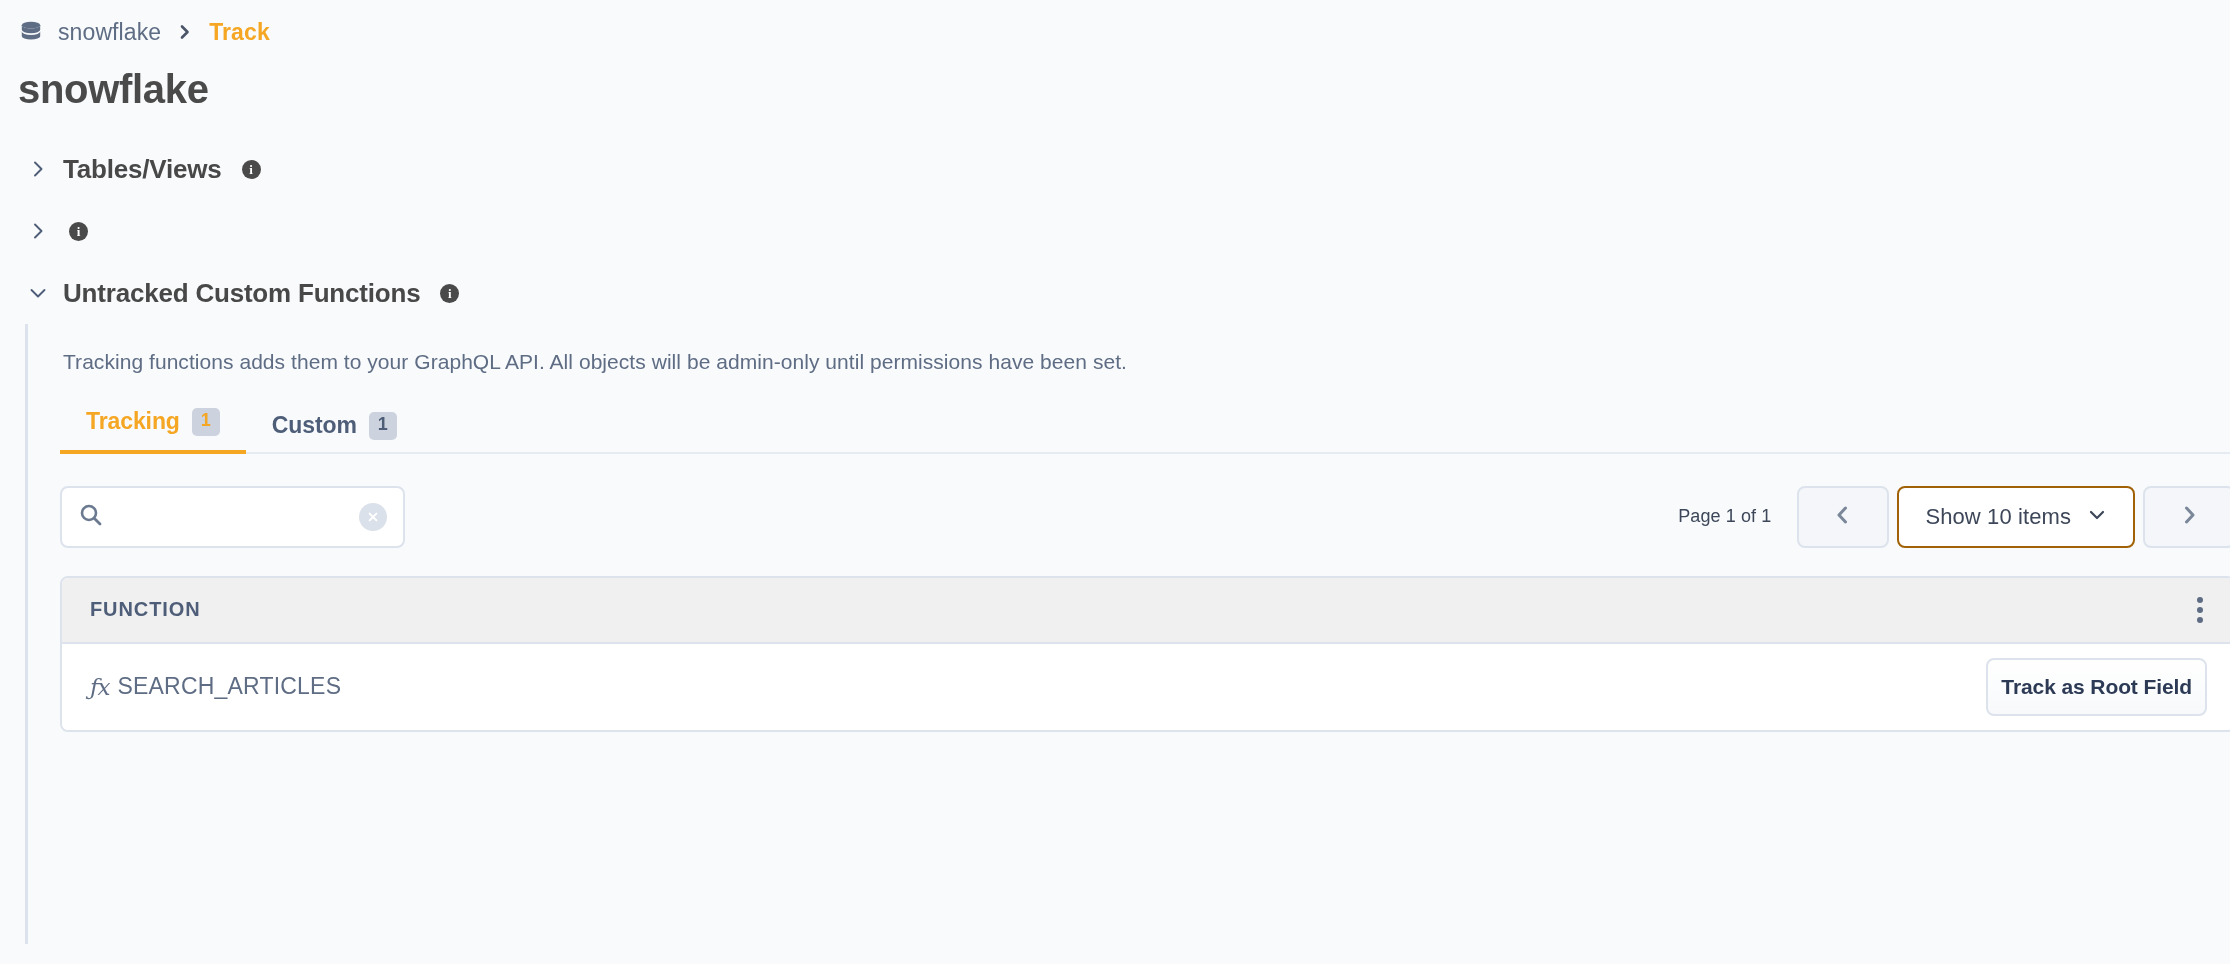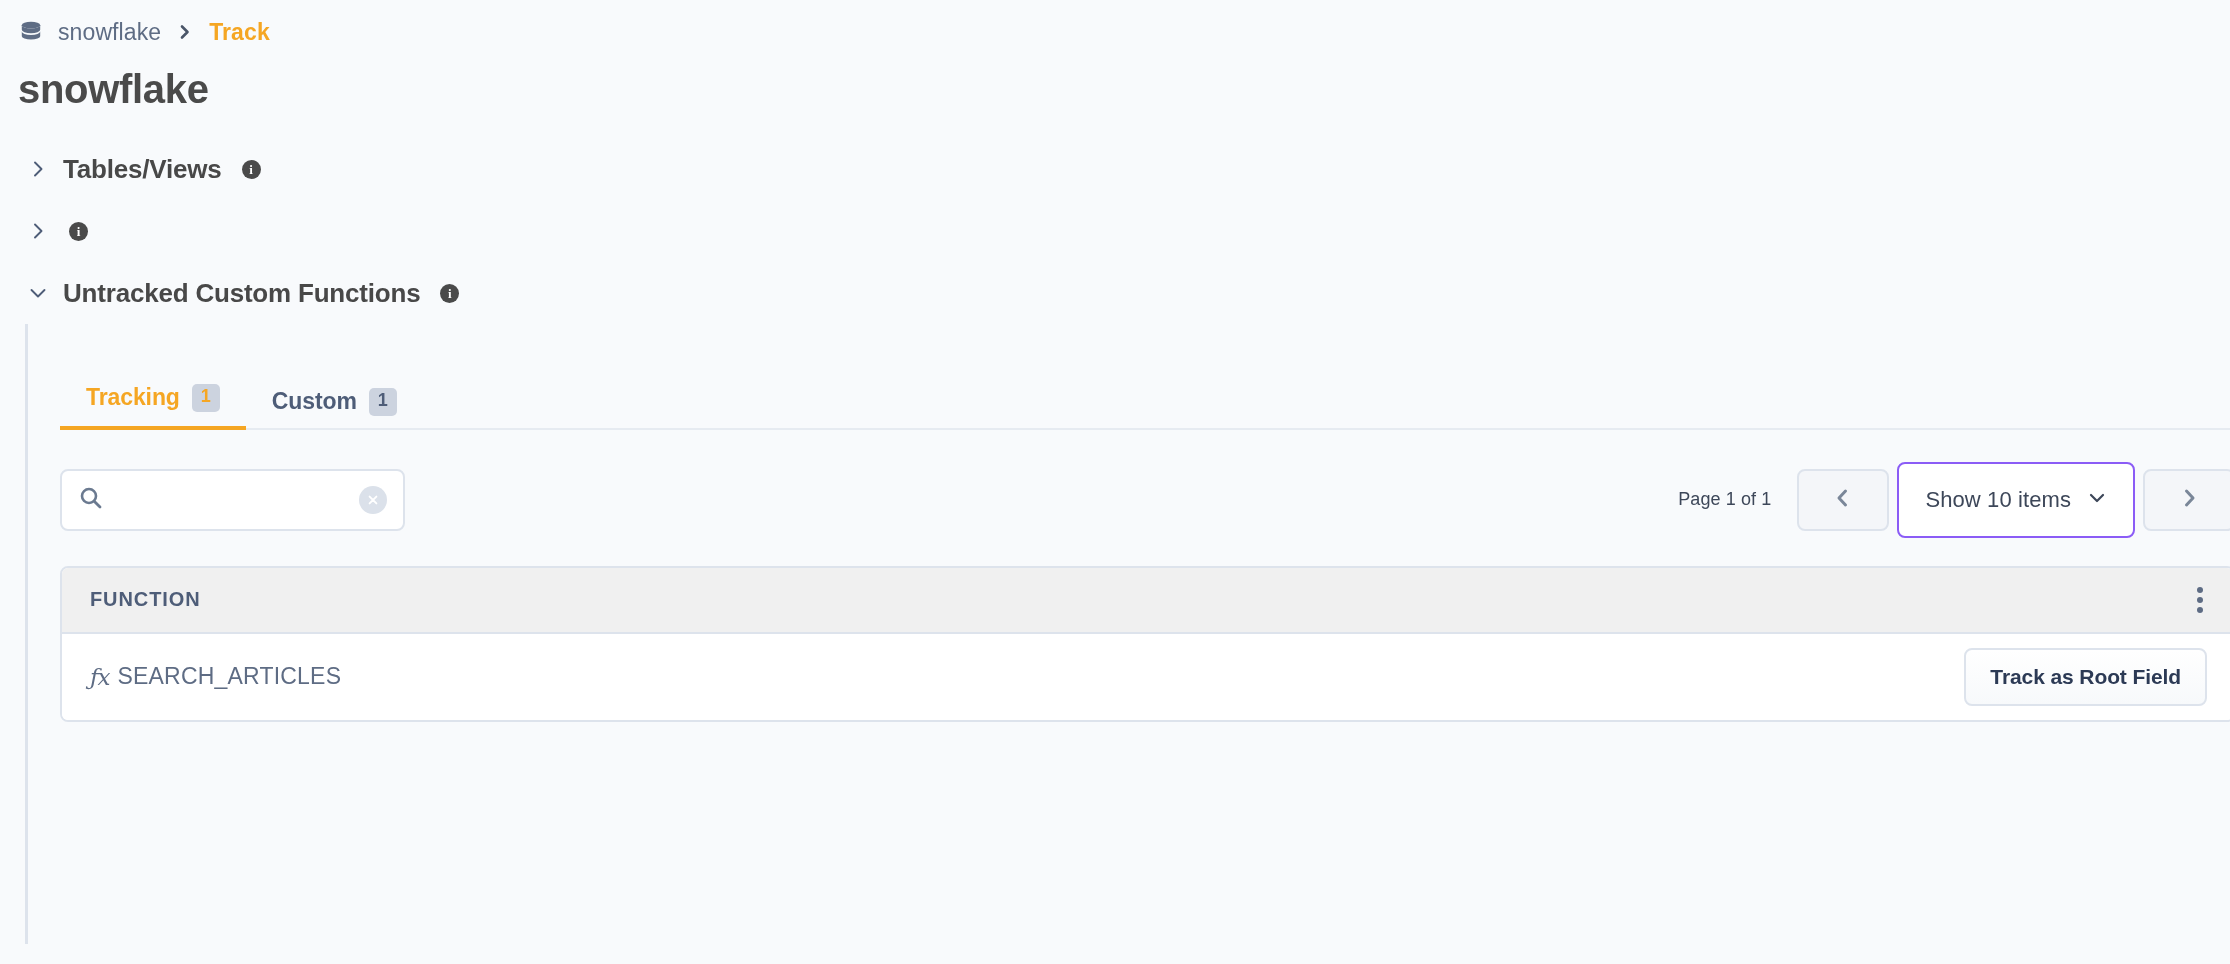--- a/index.html
+++ b/index.html
@@ -188,23 +188,23 @@
   .pg-btn {
     width: 92px; height: 62px;
     background: #f4f6f9;
     border: 2px solid #dde3ec;
     border-radius: 8px;
     display: flex; align-items: center; justify-content: center;
     cursor: pointer;
   }
   .pg-btn.prev { border-radius: 8px; }
   .pg-select {
-    height: 76px;
+    height: 62px;
     background: #ffffff;
-    border: 2px solid #8b5cf6;
+    border: 2px solid #a16207;
     border-radius: 8px;
     display: flex; align-items: center; justify-content: center;
     gap: 16px;
     padding: 0 26px;
     margin: 0 8px;
     cursor: pointer;
   }
   .pg-select-label {
     font-size: 22px;
     color: #3d4759;
@@ -263,21 +263,21 @@
   }
   .fn-name {
     font-size: 23px;
     color: #5e6c84;
     letter-spacing: .2px;
   }
   .track-btn {
     border: 2px solid #dde3ec;
     border-radius: 8px;
     background: linear-gradient(#ffffff, #f7f9fb);
-    padding: 0 24px;
+    padding: 0 13px;
     height: 58px;
     font-size: 21px;
     font-weight: bold;
     color: #2c3a55;
     font-family: "Liberation Sans", sans-serif;
     cursor: pointer;
     letter-spacing: -.1px;
   }
 </style>
 </head>
@@ -330,20 +330,21 @@
         <svg width="20" height="20" viewBox="0 0 20 20" aria-hidden="true">
           <path d="M3.5 7 L10 13.5 L16.5 7" fill="none" stroke="#4e5d78" stroke-width="1.9" stroke-linecap="round" stroke-linejoin="round"></path>
         </svg>
       </span>
       <span class="section-title">Untracked Custom Functions</span>
       <span class="info-icon">i</span>
     </div>
 
     <div class="section-body">
 
+      <p class="desc">Tracking functions adds them to your GraphQL API. All objects will be admin-only until permissions have been set.</p>
 
       <div class="tabs">
         <div class="tab active">
           <span class="tab-label">Tracking</span>
           <span class="tab-badge">1</span>
         </div>
         <div class="tab">
           <span class="tab-label">Custom</span>
           <span class="tab-badge">1</span>
         </div>

